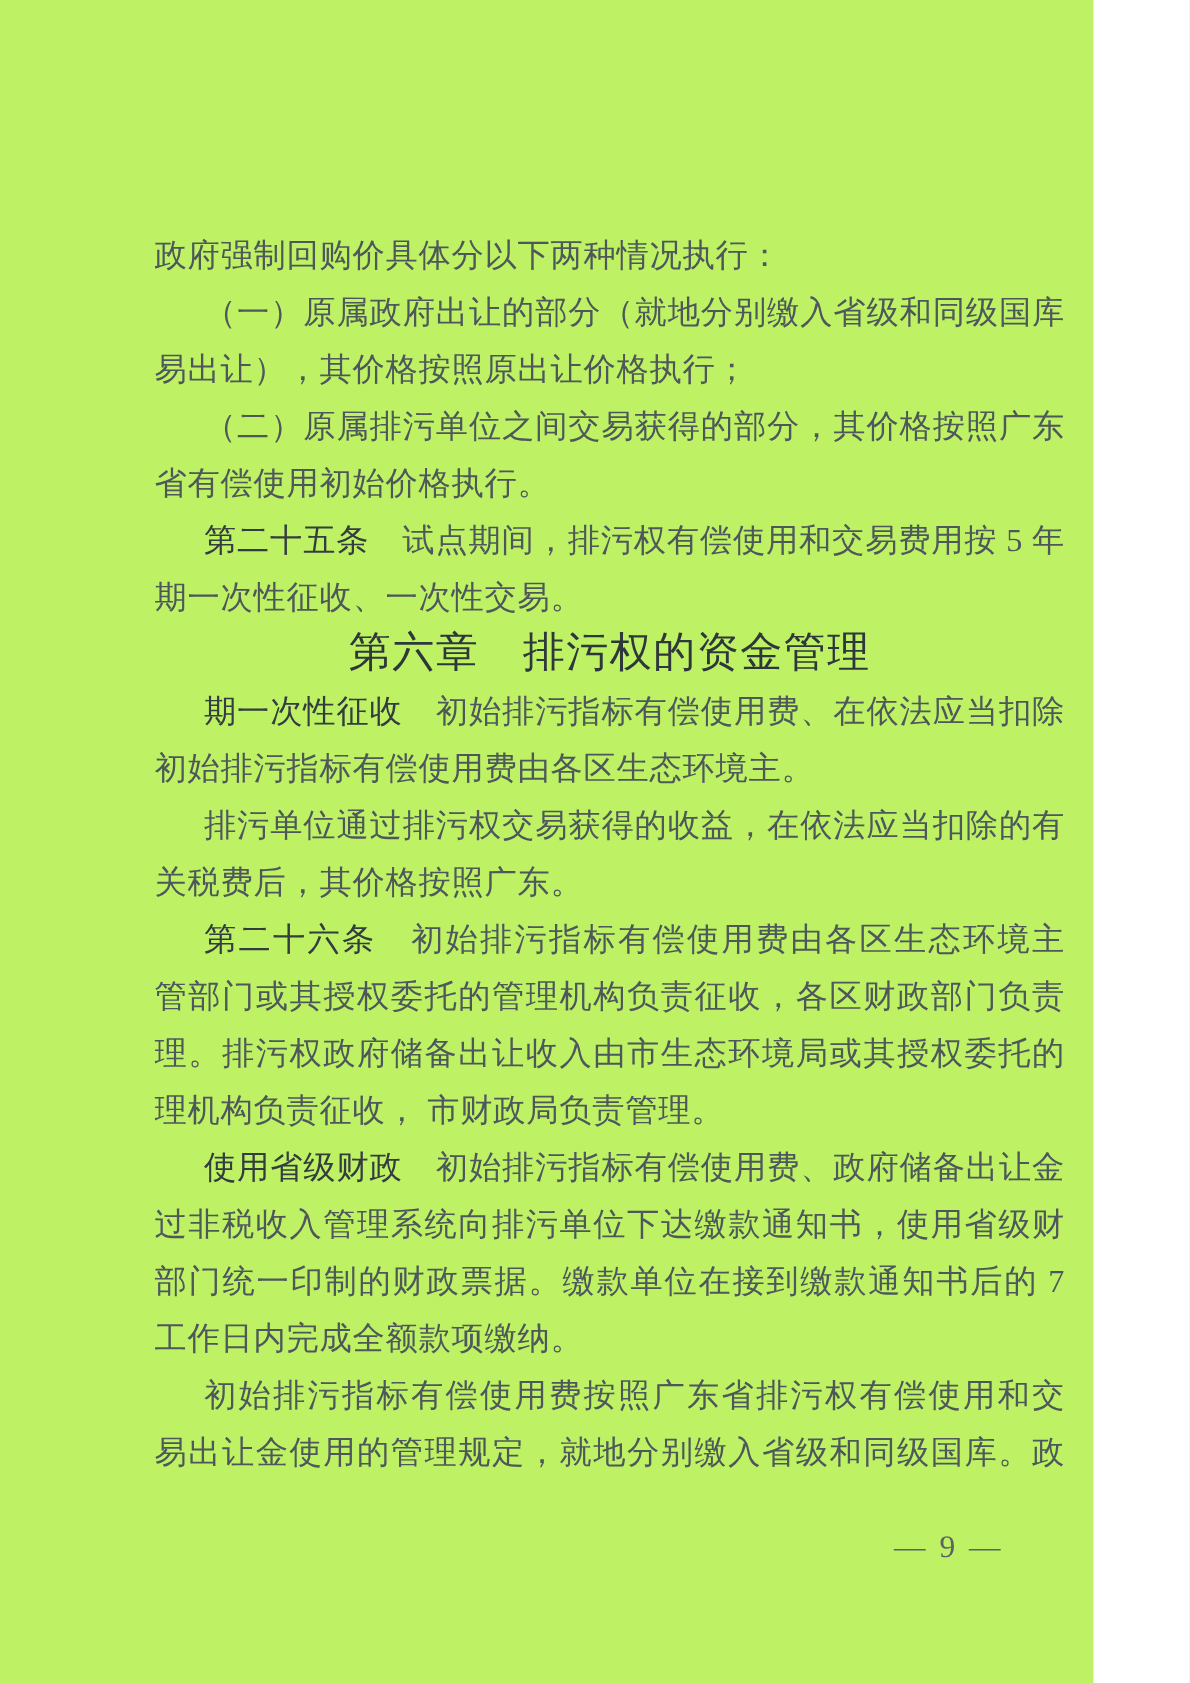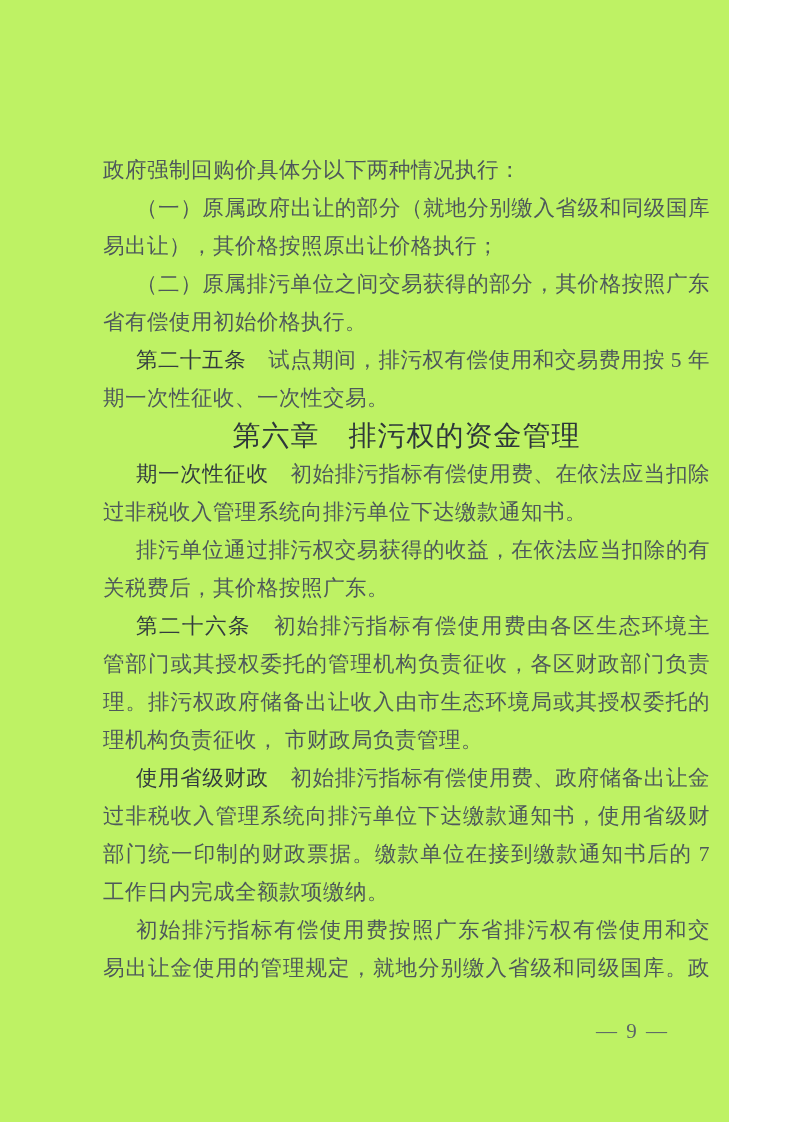--- a/index.html
+++ b/index.html
@@ -75,21 +75,21 @@
   <div class="content">
       <div class="line"><span class="r">政府强制回购价具体分以下两种情况执行：</span></div>
       <div class="line fill indent"><span class="r">（一）原属政府出让的部分（就地分别缴入省级和同级国库</span></div>
       <div class="line"><span class="r">易出让），其价格按照原出让价格执行；</span></div>
       <div class="line fill indent"><span class="r">（二）原属排污单位之间交易获得的部分，其价格按照广东</span></div>
       <div class="line"><span class="r">省有偿使用初始价格执行。</span></div>
       <div class="line fill indent"><span class="b">第二十五条</span><span class="r">　试点期间，排污权有偿使用和交易费用按 5 年</span></div>
       <div class="line"><span class="r">期一次性征收、一次性交易。</span></div>
       <div class="line heading"><span class="b">第六章　排污权的资金管理</span></div>
       <div class="line fill indent"><span class="b">期一次性征收</span><span class="r">　初始排污指标有偿使用费、在依法应当扣除的有</span></div>
-      <div class="line"><span class="r">过非税收入管理系统向排污单位下达缴款通知书。</span></div>
+      <div class="line"><span class="r">初始排污指标有偿使用费由各区生态环境主。</span></div>
       <div class="line fill indent"><span class="r">排污单位通过排污权交易获得的收益，在依法应当扣除的有</span></div>
       <div class="line"><span class="r">关税费后，其价格按照广东。</span></div>
       <div class="line fill indent"><span class="b">第二十六条</span><span class="r">　初始排污指标有偿使用费由各区生态环境主</span></div>
       <div class="line fill"><span class="r">管部门或其授权委托的管理机构负责征收，各区财政部门负责管</span></div>
       <div class="line fill"><span class="r">理。排污权政府储备出让收入由市生态环境局或其授权委托的管</span></div>
       <div class="line"><span class="r">理机构负责征收， 市财政局负责管理。</span></div>
       <div class="line fill indent"><span class="b">使用省级财政</span><span class="r">　初始排污指标有偿使用费、政府储备出让金通</span></div>
       <div class="line fill"><span class="r">过非税收入管理系统向排污单位下达缴款通知书，使用省级财政</span></div>
       <div class="line fill"><span class="r">部门统一印制的财政票据。缴款单位在接到缴款通知书后的 7 个</span></div>
       <div class="line"><span class="r">工作日内完成全额款项缴纳。</span></div>

